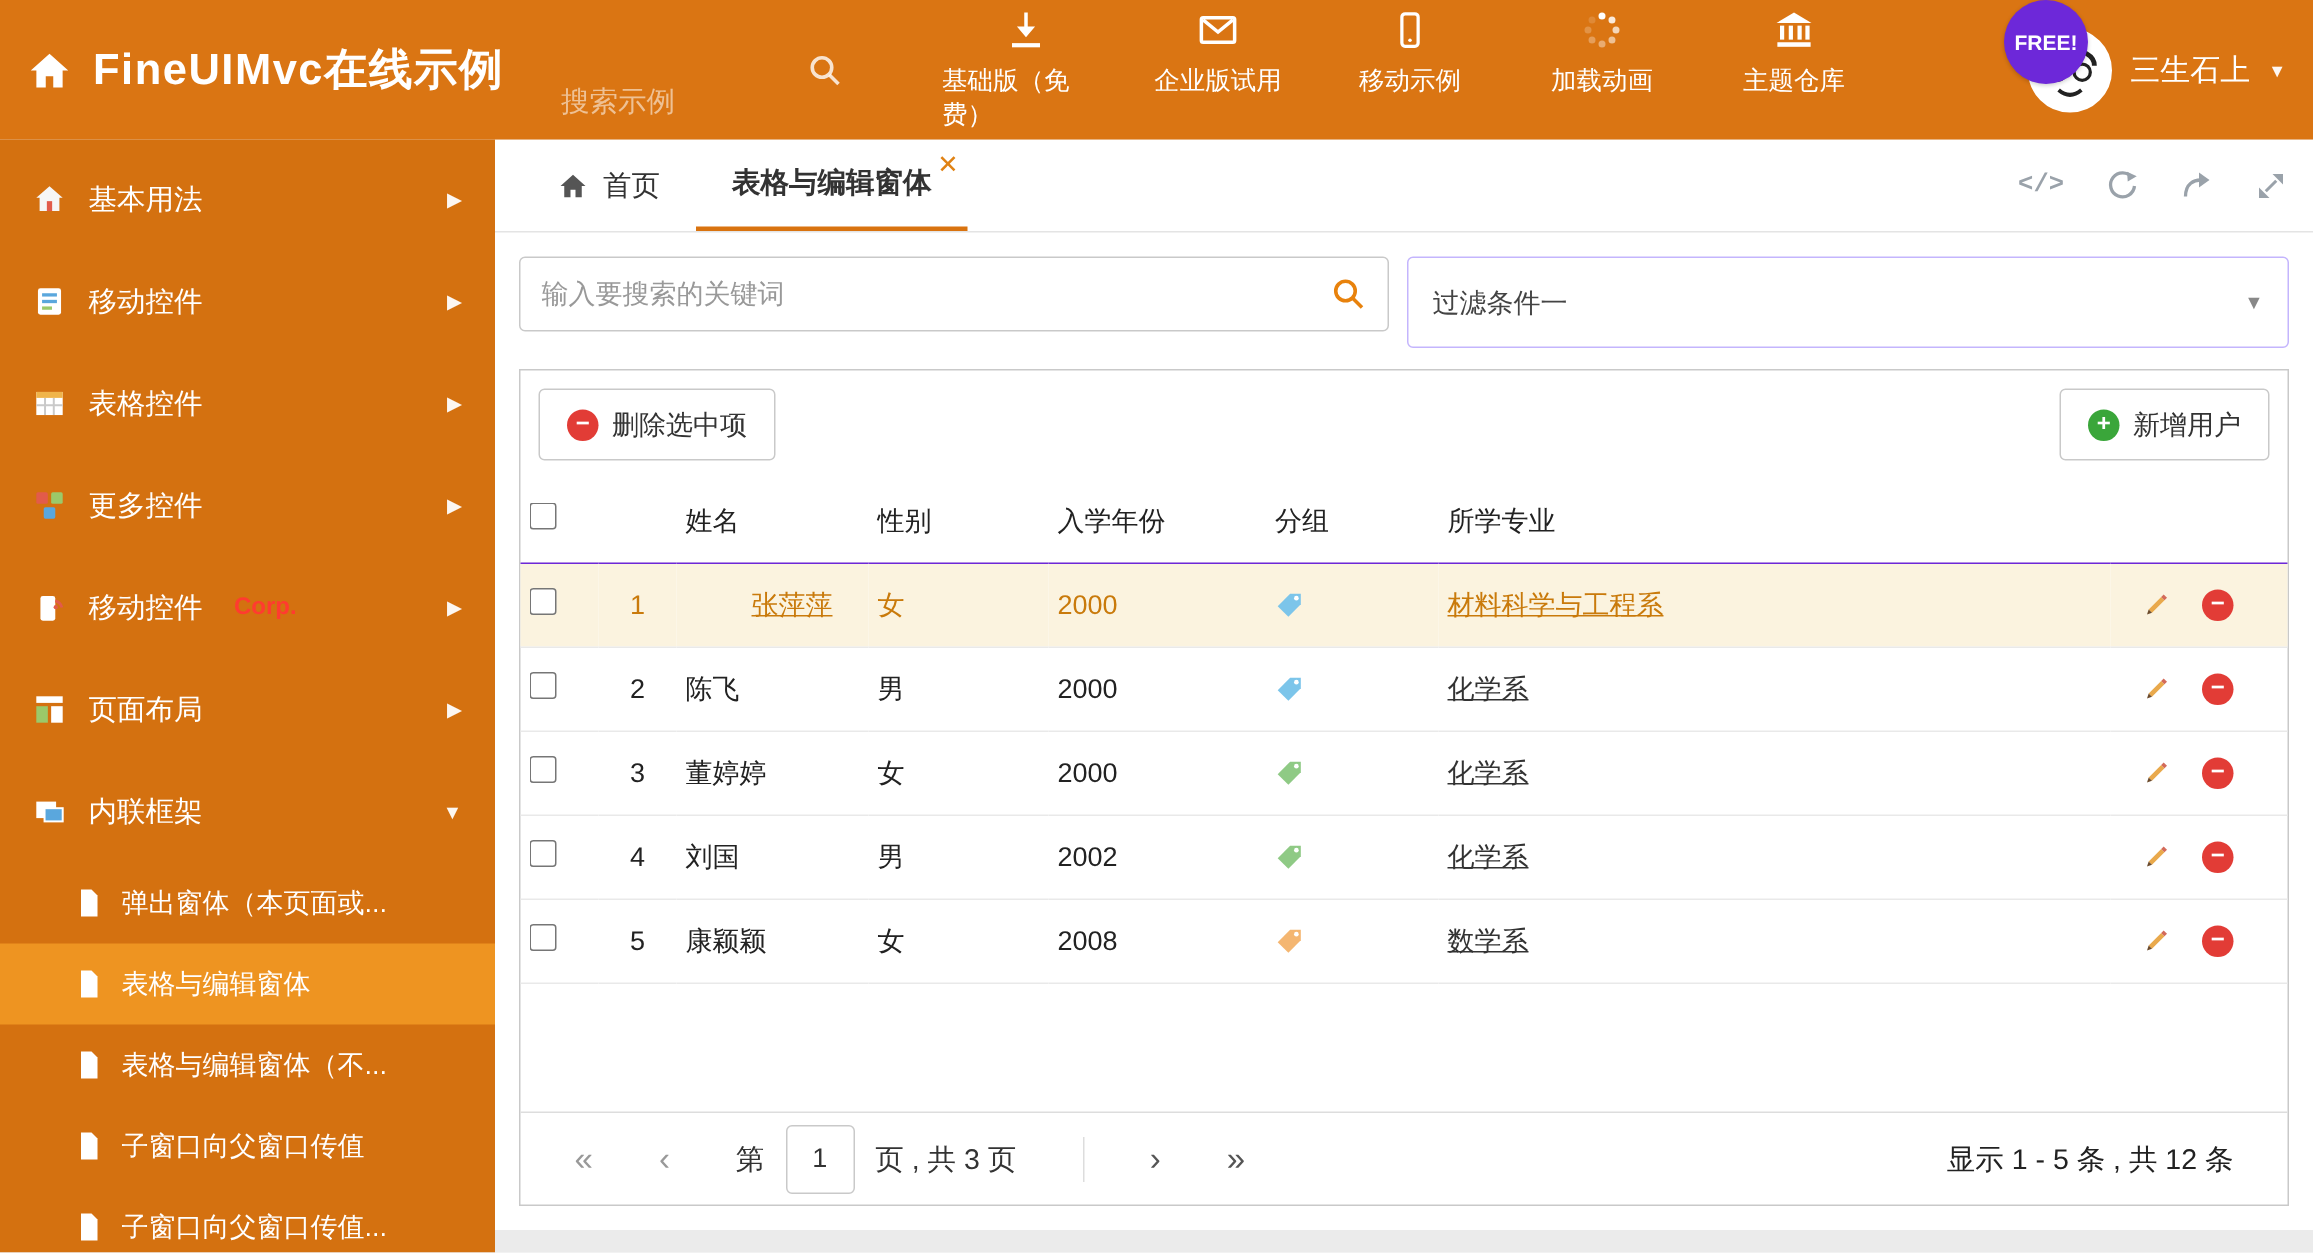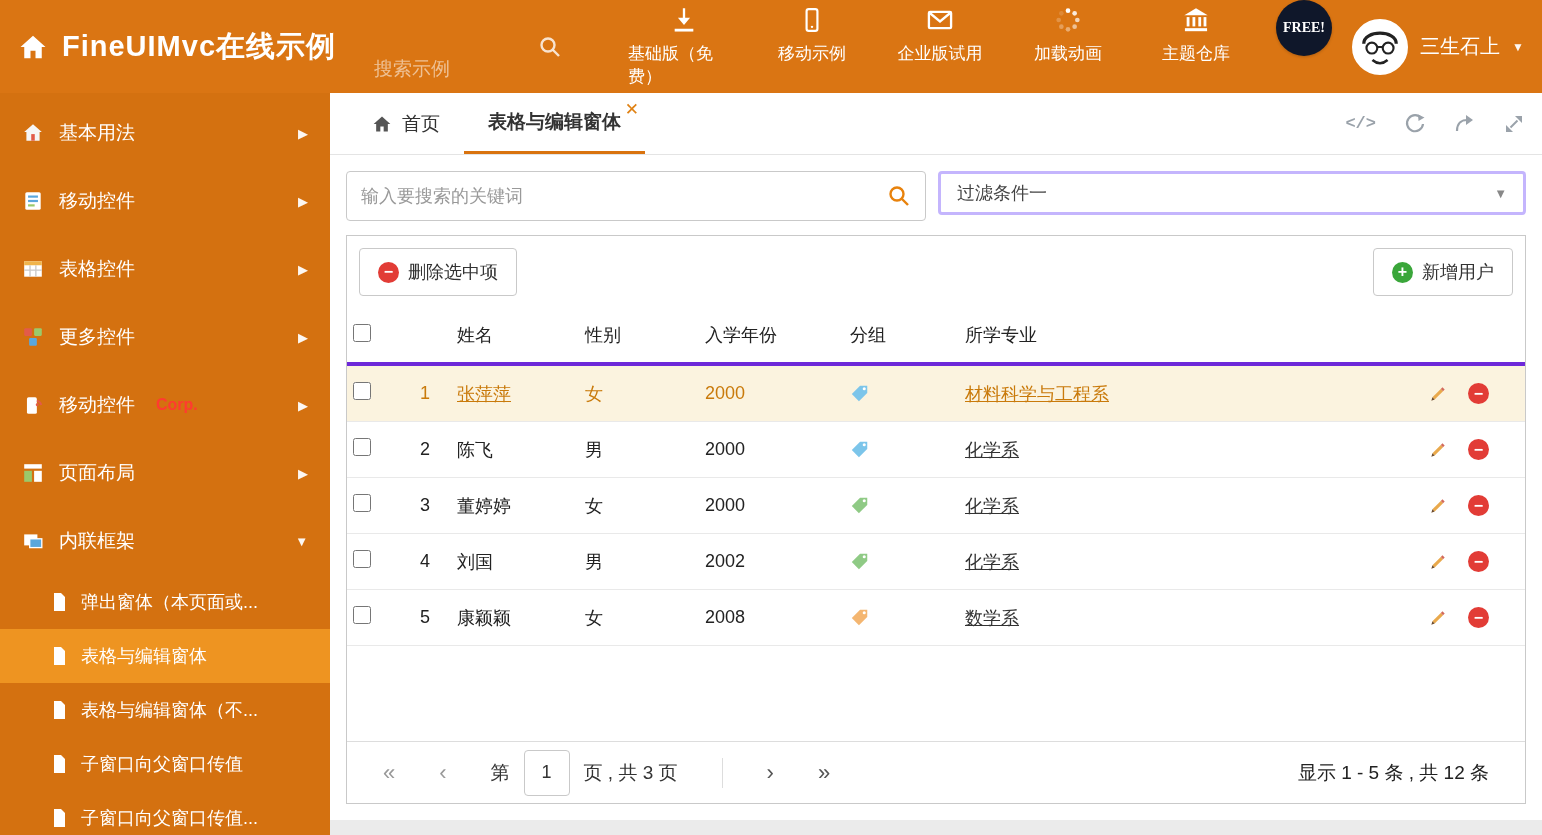--- a/index.html
+++ b/index.html
@@ -12,24 +12,24 @@
   .logo { display:flex; align-items:center; gap:14px; }
   .app-title { font-size:29px; font-weight:bold; letter-spacing:1px; }
   .hdr-search { display:flex; align-items:center; margin-left:38px; gap:14px; }
   .hdr-search input { background:transparent; border:none; outline:none;
     font-size:19px; color:#fff; width:150px;margin-top:44px; }
   .hdr-search input::placeholder { color:rgba(255,255,255,.55); }
   .hdr-nav { display:flex; margin-left:66px; gap:16px; position:relative; }
   .nav-item { width:112px; display:flex; flex-direction:column; align-items:center;
     gap:8px; font-size:17px; cursor:pointer; }
   .nav-item .nico { height:28px; display:flex; align-items:flex-end; }
-  .free-badge { position:absolute; left:648px; top:-6px; width:56px; height:56px;
-    border-radius:50%; background:#0f172a; color:#fff; font-weight:bold; font-size:14px;
+  .free-badge { position:absolute; left:708px; top:-6px; width:56px; height:56px;
+    border-radius:50%; background:#6d28d9; color:#fff; font-weight:bold; font-size:14px;
     display:flex; align-items:center; justify-content:center; z-index:3;
-    box-shadow:0 1px 3px rgba(0,0,0,.2);font-family:Liberation Serif, serif; }
+    box-shadow:0 1px 3px rgba(0,0,0,.2); }
   .hdr-user { margin-left:auto; display:flex; align-items:center; gap:12px; }
   .avatar { width:56px; height:56px; border-radius:50%; background:#fff; overflow:hidden;
     border:2px solid #fff; }
   .user-name { font-size:20px; }
   .caret { font-size:12px; opacity:.95; }
 
   
   .layout { display:flex; height:742px; }
 
   
@@ -60,49 +60,49 @@
   .code-glyph { font-family:"Liberation Mono","DejaVu Sans Mono",monospace;
     font-size:17px; font-weight:bold; }
 
   .content { flex:1; padding:16px; display:flex; flex-direction:column; min-height:0; }
 
   .filter-row { display:flex; gap:12px; margin-bottom:14px; flex:none; }
   .search-box { width:580px; height:50px; border:1px solid #c9c9c9; border-radius:4px;
     display:flex; align-items:center; padding:0 14px; background:#fff; }
   .search-box input { flex:1; border:none; outline:none; font-size:18px; color:#333; }
   .search-box input::placeholder { color:#999; }
-  .filter-dd { flex:1; height:44px; border:3px solid #c4b5fd; border-radius:4px;
+  .filter-dd { flex:1; height:61px; border:1px solid #c4b5fd; border-radius:4px;
     display:flex; align-items:center; padding:0 16px; font-size:18px; color:#444;
     cursor:pointer; background:#fff; }
   .filter-dd .dd-caret { margin-left:auto; color:#888; font-size:13px; }
 
   
   .grid-panel { border:1px solid #c9c9c9; flex:1; display:flex; flex-direction:column;
     min-height:0; background:#fff; }
   .grid-toolbar { padding:12px; display:flex; justify-content:space-between; flex:none; }
   .btn { display:inline-flex; align-items:center; gap:9px; height:48px; padding:0 18px;
     border:1px solid #c9c9c9; border-radius:4px; background:#fff; font-size:18px;
     color:#333; cursor:pointer; font-family:inherit; }
   .ico-circle { width:21px; height:21px; border-radius:50%; color:#fff; display:flex;
     align-items:center; justify-content:center; font-size:16px; line-height:1;
     font-weight:bold; }
   .ico-red { background:#e23c36; }
   .ico-green { background:#3aa63a; }
 
   table.grid { width:100%; border-collapse:collapse; font-size:18px; color:#222; flex:none; }
   table.grid th { font-weight:normal; text-align:left; height:56px;
-    border-bottom:4px solid #6d28d9; padding:0 6px; }
+    border-bottom:1px solid #6d28d9; padding:0 6px; }
   table.grid td { height:55px; border-bottom:1px solid #e9e9e9; padding:0 6px; }
   td.cb, th.cb { width:52px; padding-left:17px; }
   col.c-num { width:52px; } col.c-name { width:128px; } col.c-gender { width:120px; }
   col.c-year { width:145px; } col.c-group { width:115px; } col.c-actions { width:118px; }
   td.num { text-align:center; }
   input[type=checkbox] { width:18px; height:18px; cursor:pointer; }
   tr.selected td { background:#fbf3df; color:#c97a0b; }
-  tr.selected .name-text { text-decoration:underline; }
+  tr.selected .name-text { text-decoration:underline;margin-left:44px; }
   a.major-link { color:#333; }
   tr.selected a.major-link { color:#c97a0b; }
   .actions-cell { display:flex; align-items:center; justify-content:flex-end;
     gap:20px; padding-right:30px; height:55px; }
   .del-circle { width:21px; height:21px; border-radius:50%; background:#e23c36;
     color:#fff; display:flex; align-items:center; justify-content:center;
     font-size:16px; font-weight:bold; line-height:1; cursor:pointer; }
   .grid-filler { flex:1; }
 
   .pager { border-top:1px solid #ddd; height:62px; display:flex; align-items:center;
@@ -148,36 +148,36 @@
         <svg width="28" height="28" viewBox="0 0 24 24" fill="#fff">
             <path d="M11 2 h2 v8 h4.2 l-5.2 6.2 -5.2 -6.2 H11 z"></path>
             <path d="M4 19.5 h16 v2.4 H4 z"></path>
           </svg>
       </span>
       <span>基础版（免费）</span>
     </div>
 
     <div class="nav-item">
       <span class="nico">
+        <svg width="28" height="28" viewBox="0 0 24 24" fill="none" stroke="#fff" stroke-width="2">
+          <rect x="2.5" y="5" width="19" height="14" rx="1"></rect>
+            <path d="M3.5 6.2 L12 13.2 L20.5 6.2"></path>
+          </svg>
+      </span>
+      <span>企业版试用</span>
+    </div>
+
+    <div class="nav-item">
+      <span class="nico">
         <svg width="26" height="28" viewBox="0 0 24 24" fill="none" stroke="#fff" stroke-width="2">
           <rect x="7" y="2" width="10" height="20" rx="2"></rect>
             <circle cx="12" cy="18.3" r="1.1" fill="#fff" stroke="none"></circle>
           </svg>
       </span>
       <span>移动示例</span>
-    </div>
-
-    <div class="nav-item">
-      <span class="nico">
-        <svg width="28" height="28" viewBox="0 0 24 24" fill="none" stroke="#fff" stroke-width="2">
-          <rect x="2.5" y="5" width="19" height="14" rx="1"></rect>
-            <path d="M3.5 6.2 L12 13.2 L20.5 6.2"></path>
-          </svg>
-      </span>
-      <span>企业版试用</span>
     </div>
 
     <div class="nav-item">
       <span class="nico">
         <svg width="28" height="28" viewBox="0 0 24 24" fill="#fff">
           <circle cx="12" cy="4" r="2" opacity="1"></circle>
             <circle cx="17.7" cy="6.3" r="2" opacity=".85"></circle>
           <circle cx="20" cy="12" r="2" opacity=".7"></circle>
             <circle cx="17.7" cy="17.7" r="2" opacity=".55"></circle>
           <circle cx="12" cy="20" r="2" opacity=".4"></circle>

